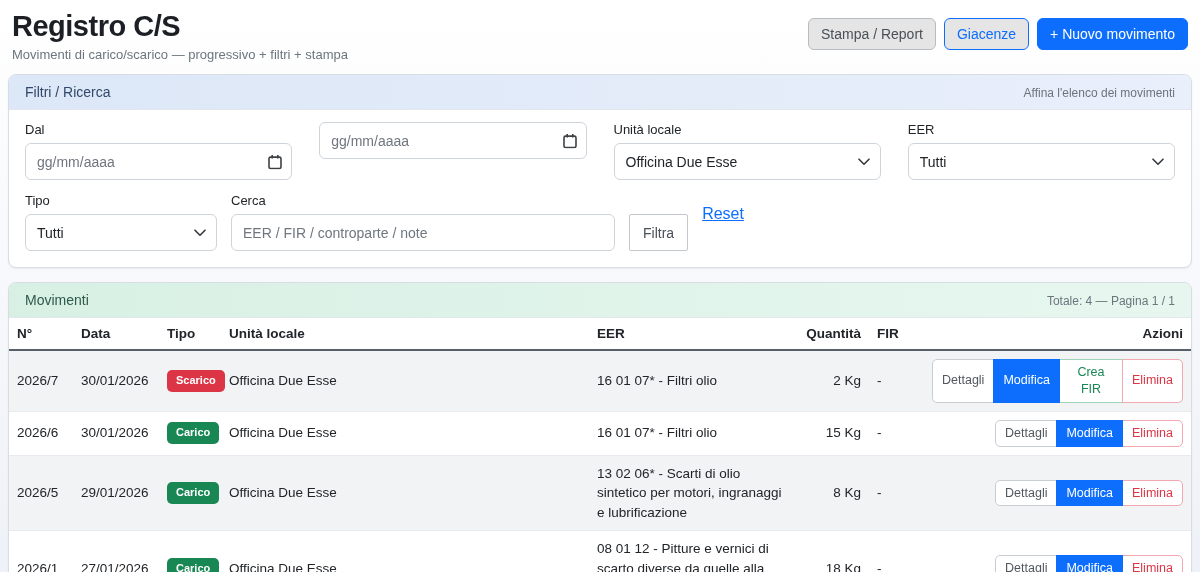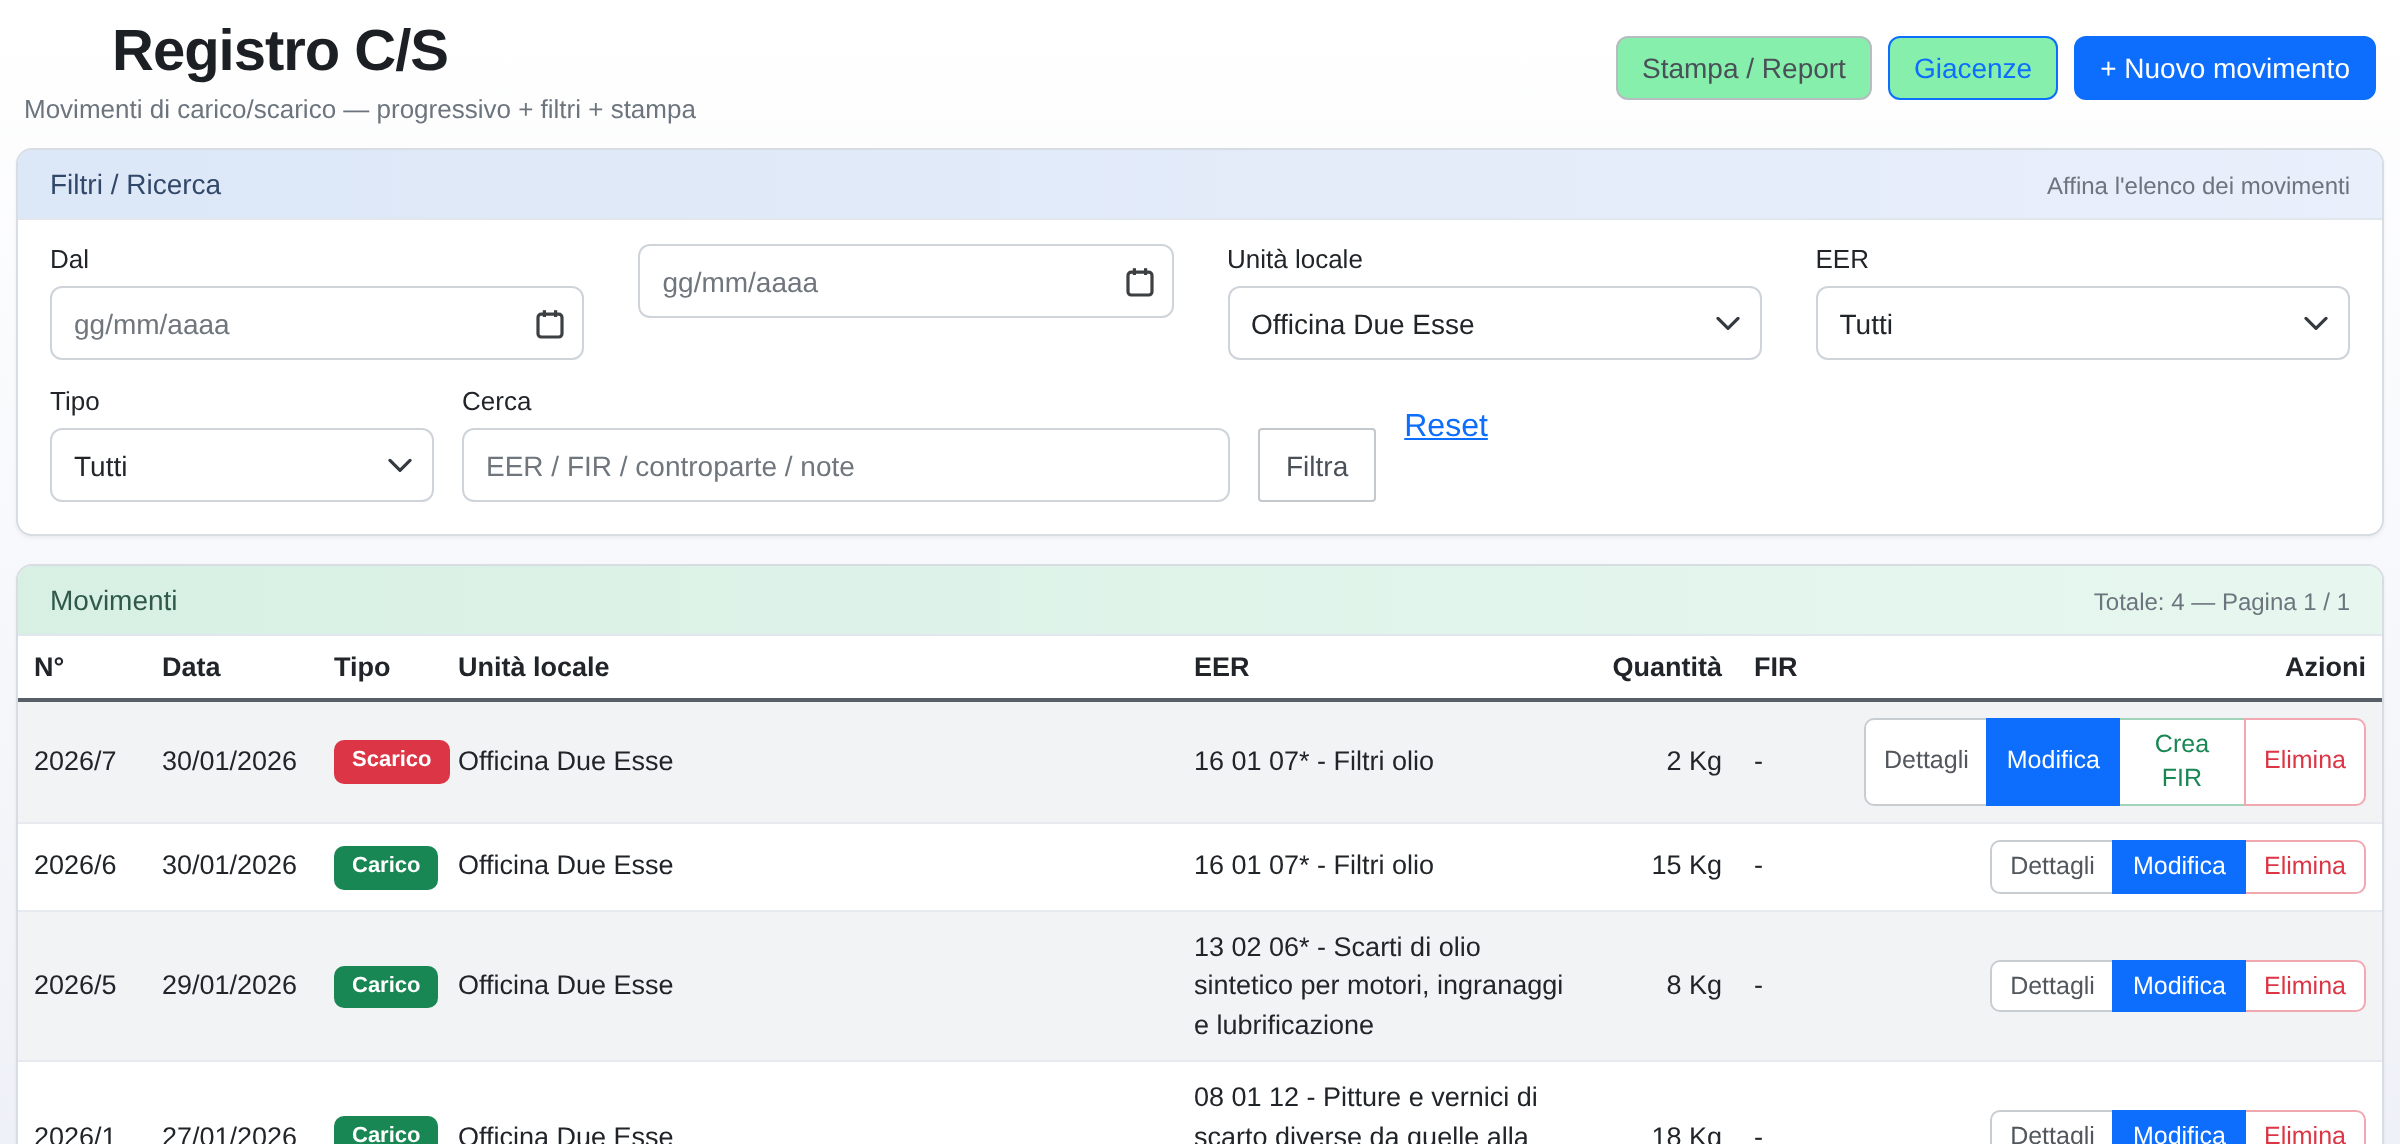--- a/index.html
+++ b/index.html
@@ -5,24 +5,24 @@
   * { box-sizing: border-box; margin: 0; padding: 0; }
   html,body { width:1200px; height:572px; overflow:hidden; }
   body {
     font-family: "Liberation Sans", sans-serif;
     color:#212529;
     background: linear-gradient(180deg, #ffffff 0%, #f8f9fc 45%, #eef1f7 100%);
     padding: 8px 8px 0;
   }
   
   .topbar { display:flex; justify-content:space-between; align-items:flex-start; padding:2px 4px 0; }
-  .page-title { font-size:29px; font-weight:700; letter-spacing:-0.5px; color:#1c2024;margin-left:44px; }
+  .page-title { font-size:29px; font-weight:700; letter-spacing:-0.5px; color:#1c2024; }
   .page-subtitle { font-size:13px; color:#6c757d; margin-top:4px; }
   .top-actions { display:flex; gap:8px; padding-top:8px; }
-  .btn { font-family:inherit; font-size:14px; padding:6px 12px; border-radius:6px; cursor:pointer; background:#86efac; line-height:1.3; }
+  .btn { font-family:inherit; font-size:14px; padding:6px 12px; border-radius:6px; cursor:pointer; background:#e5e5e5; line-height:1.3; }
   .btn-outline-gray { border:1px solid #b6bcc2; color:#495057; }
   .btn-outline-primary { border:1px solid var(--primary,#0d6efd); color:var(--primary,#0d6efd); }
   .btn-primary { background:var(--primary,#0d6efd); border:1px solid var(--primary,#0d6efd); color:#fff; }
   
   .card { background:#fff; border:1px solid #d8dde3; border-radius:8px; box-shadow:0 1px 2px rgba(16,24,40,.06); overflow:hidden; }
   .filter-card { margin-top:12px; }
   .movements-card { margin-top:14px; }
   .card-header { display:flex; justify-content:space-between; align-items:flex-end; padding:9px 16px; font-size:14px; border-bottom:1px solid #e2e7ed; }
   .header-blue  { background:linear-gradient(90deg,#dce7f7,#e9effb); color:#31486a; }
   .header-green { background:linear-gradient(90deg,#d8f0e4,#e7f7ef); color:#2f5a49; }

